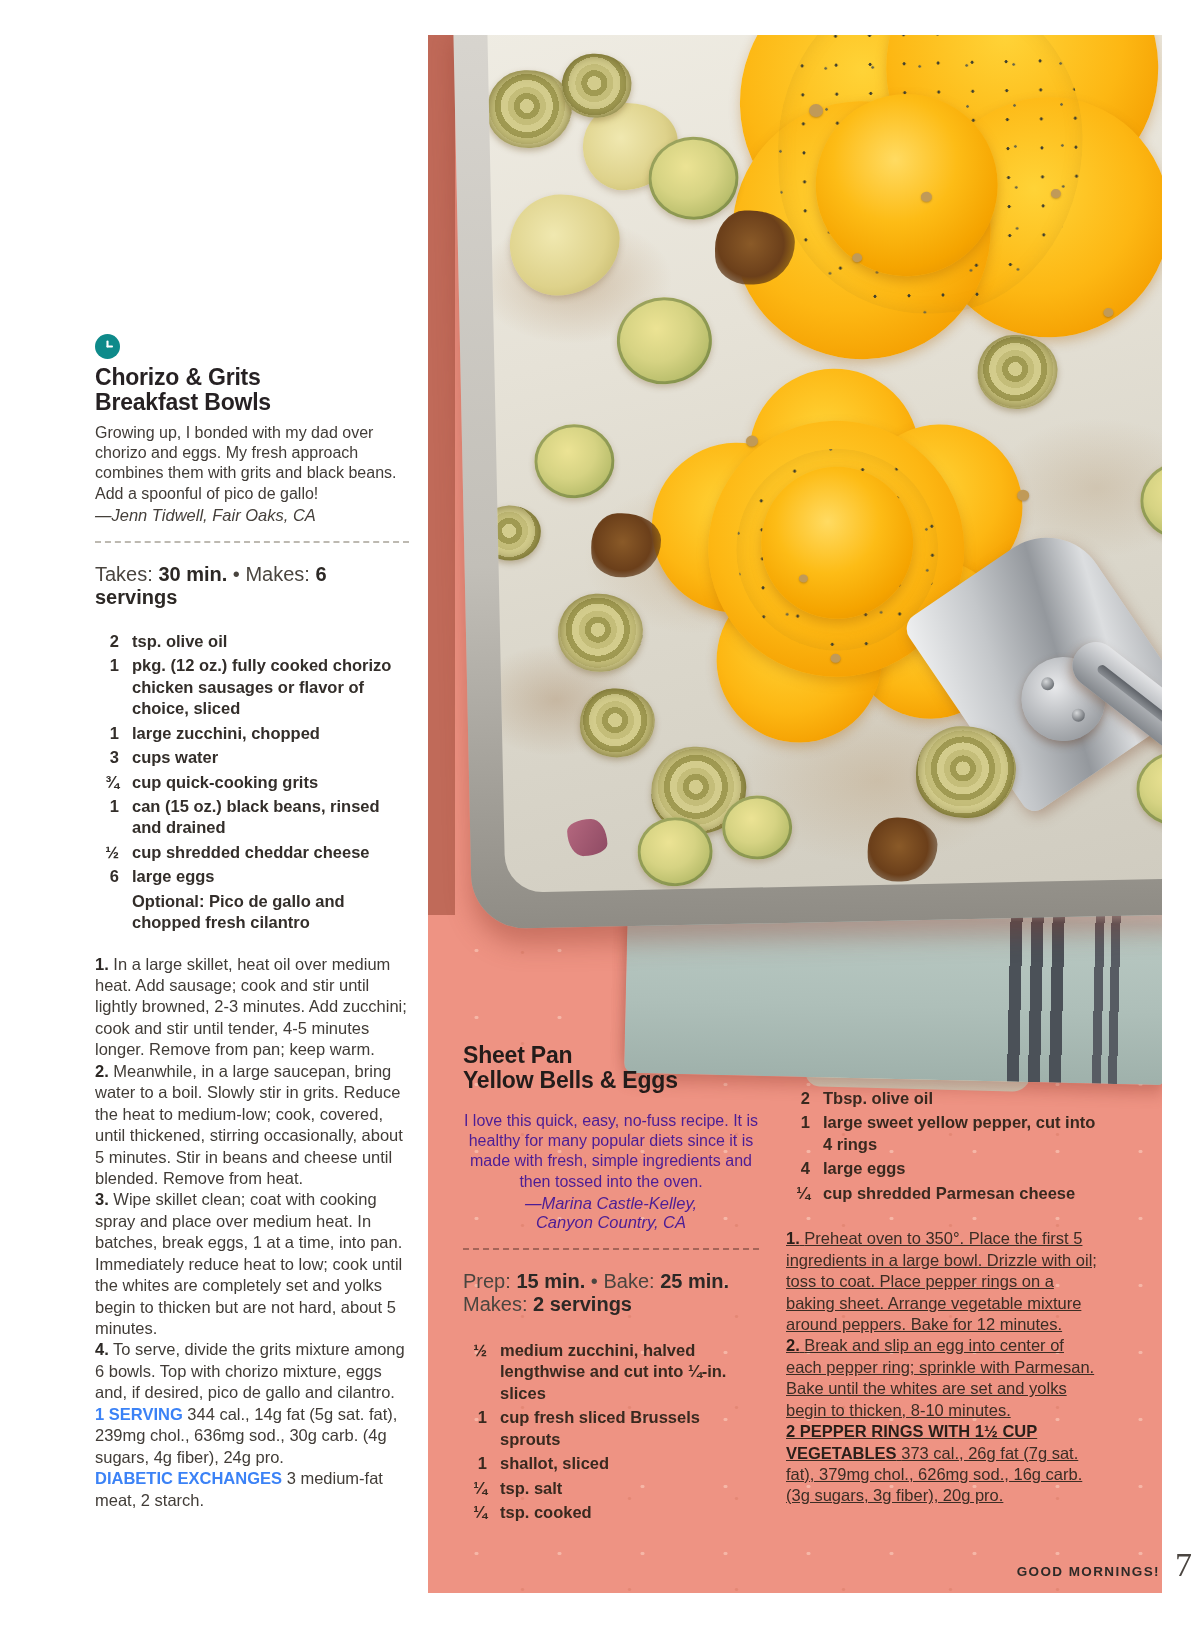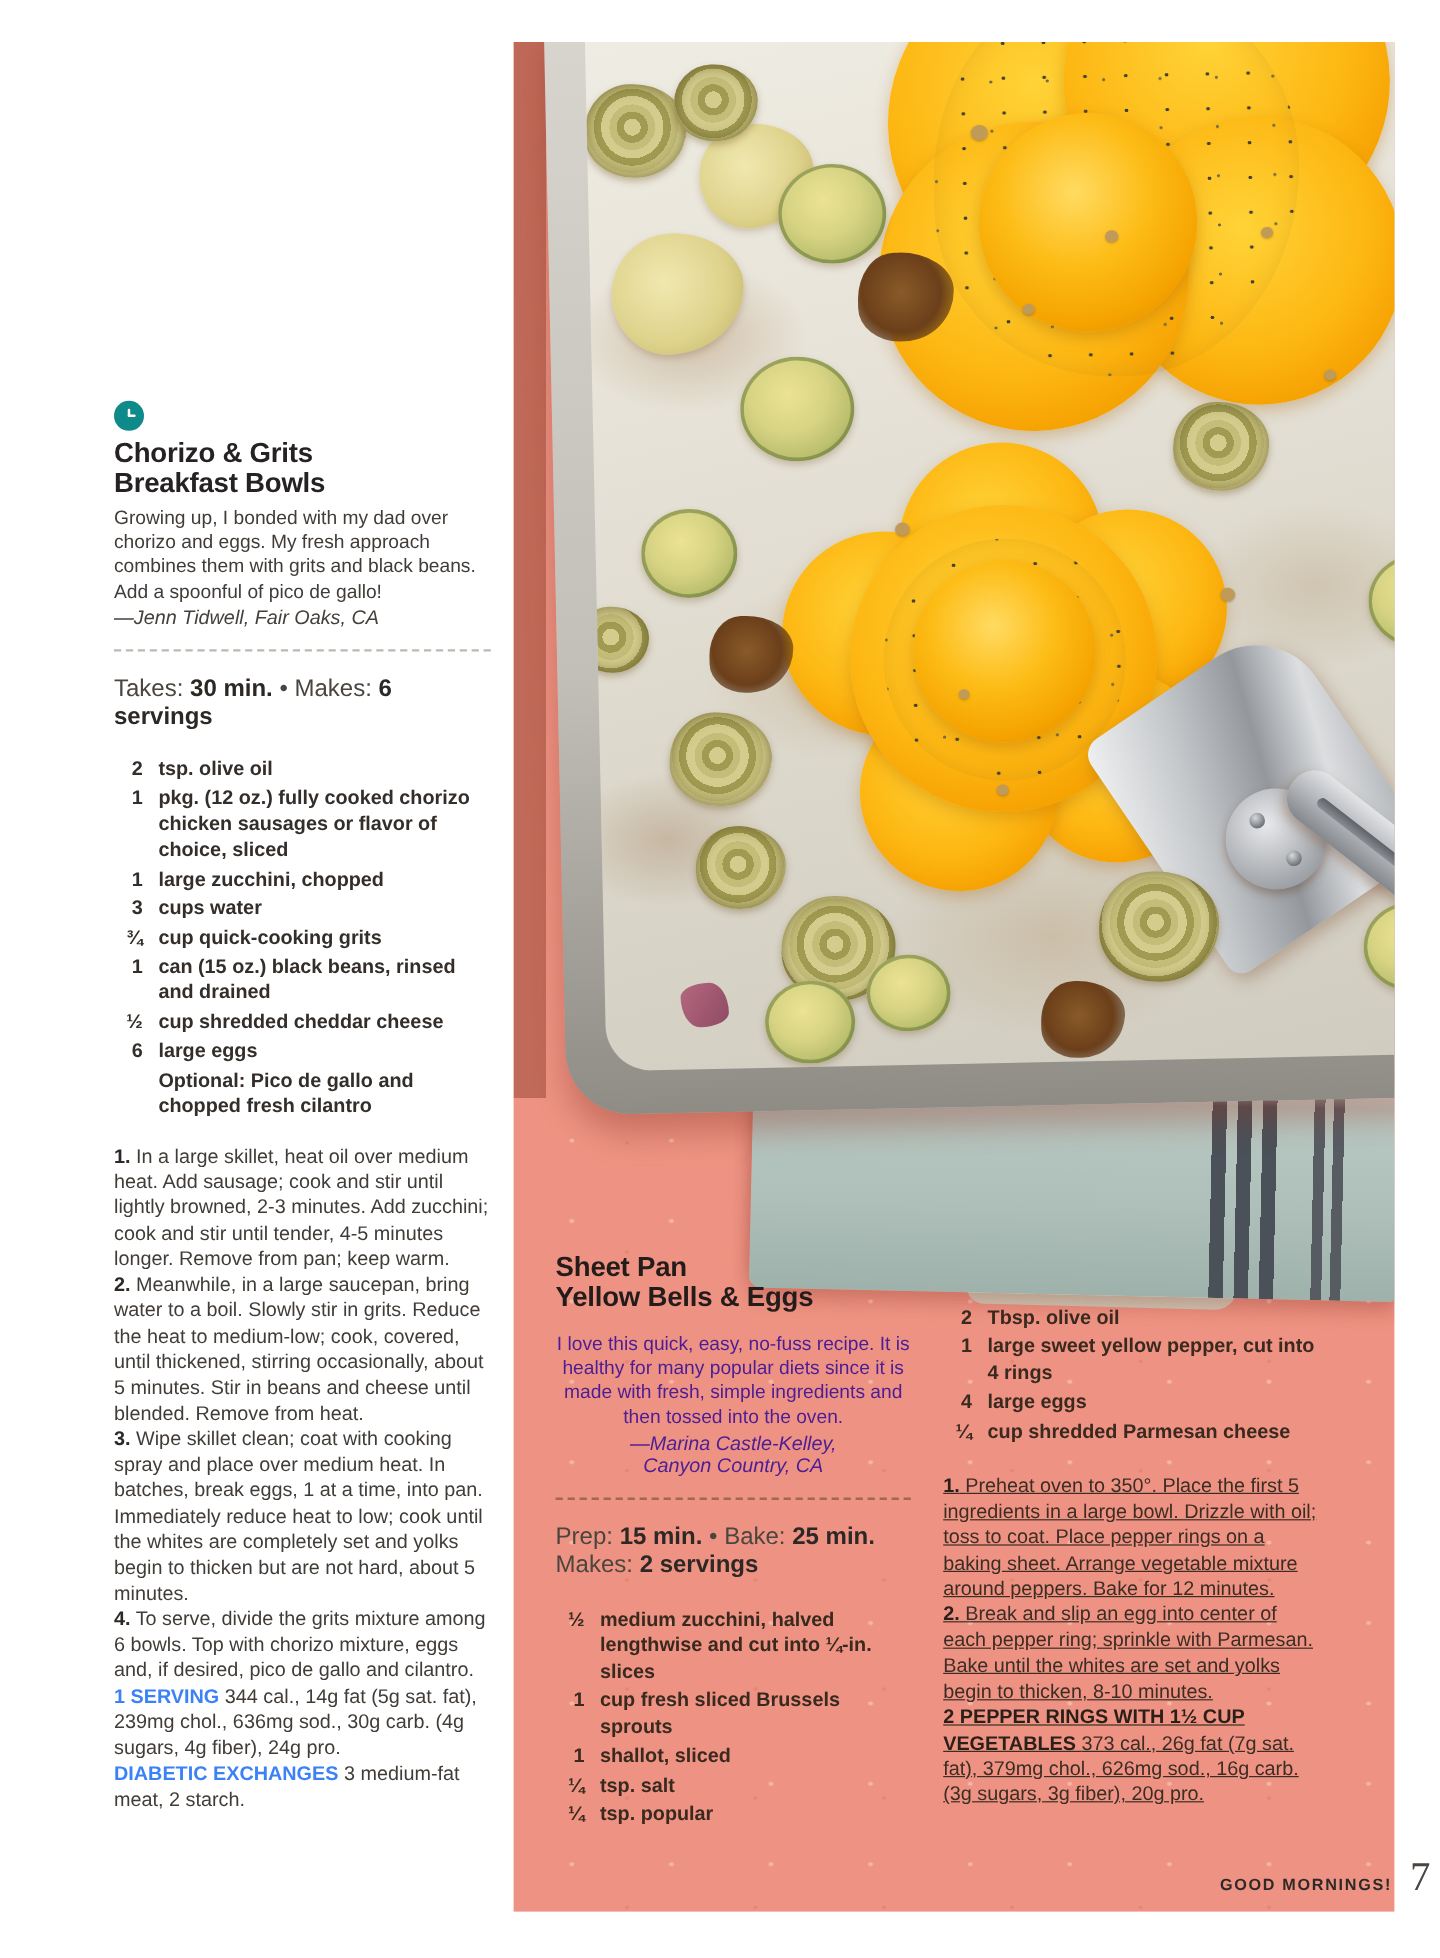--- a/index.html
+++ b/index.html
@@ -339,21 +339,21 @@
             <span class="ing-text">shallot, sliced</span>
           </div>
 
           <div class="ing-row">
             <span class="qty">¼</span>
             <span class="ing-text">tsp. salt</span>
           </div>
 
           <div class="ing-row">
             <span class="qty">¼</span>
-            <span class="ing-text">tsp. popular</span>
+            <span class="ing-text">tsp. cooked</span>
           </div>
         </div>
     </div>
 
     <div class="pink-col col-right">
       <div class="ing-list">
 
           <div class="ing-row">
             <span class="qty">2</span>
             <span class="ing-text">Tbsp. olive oil</span>

